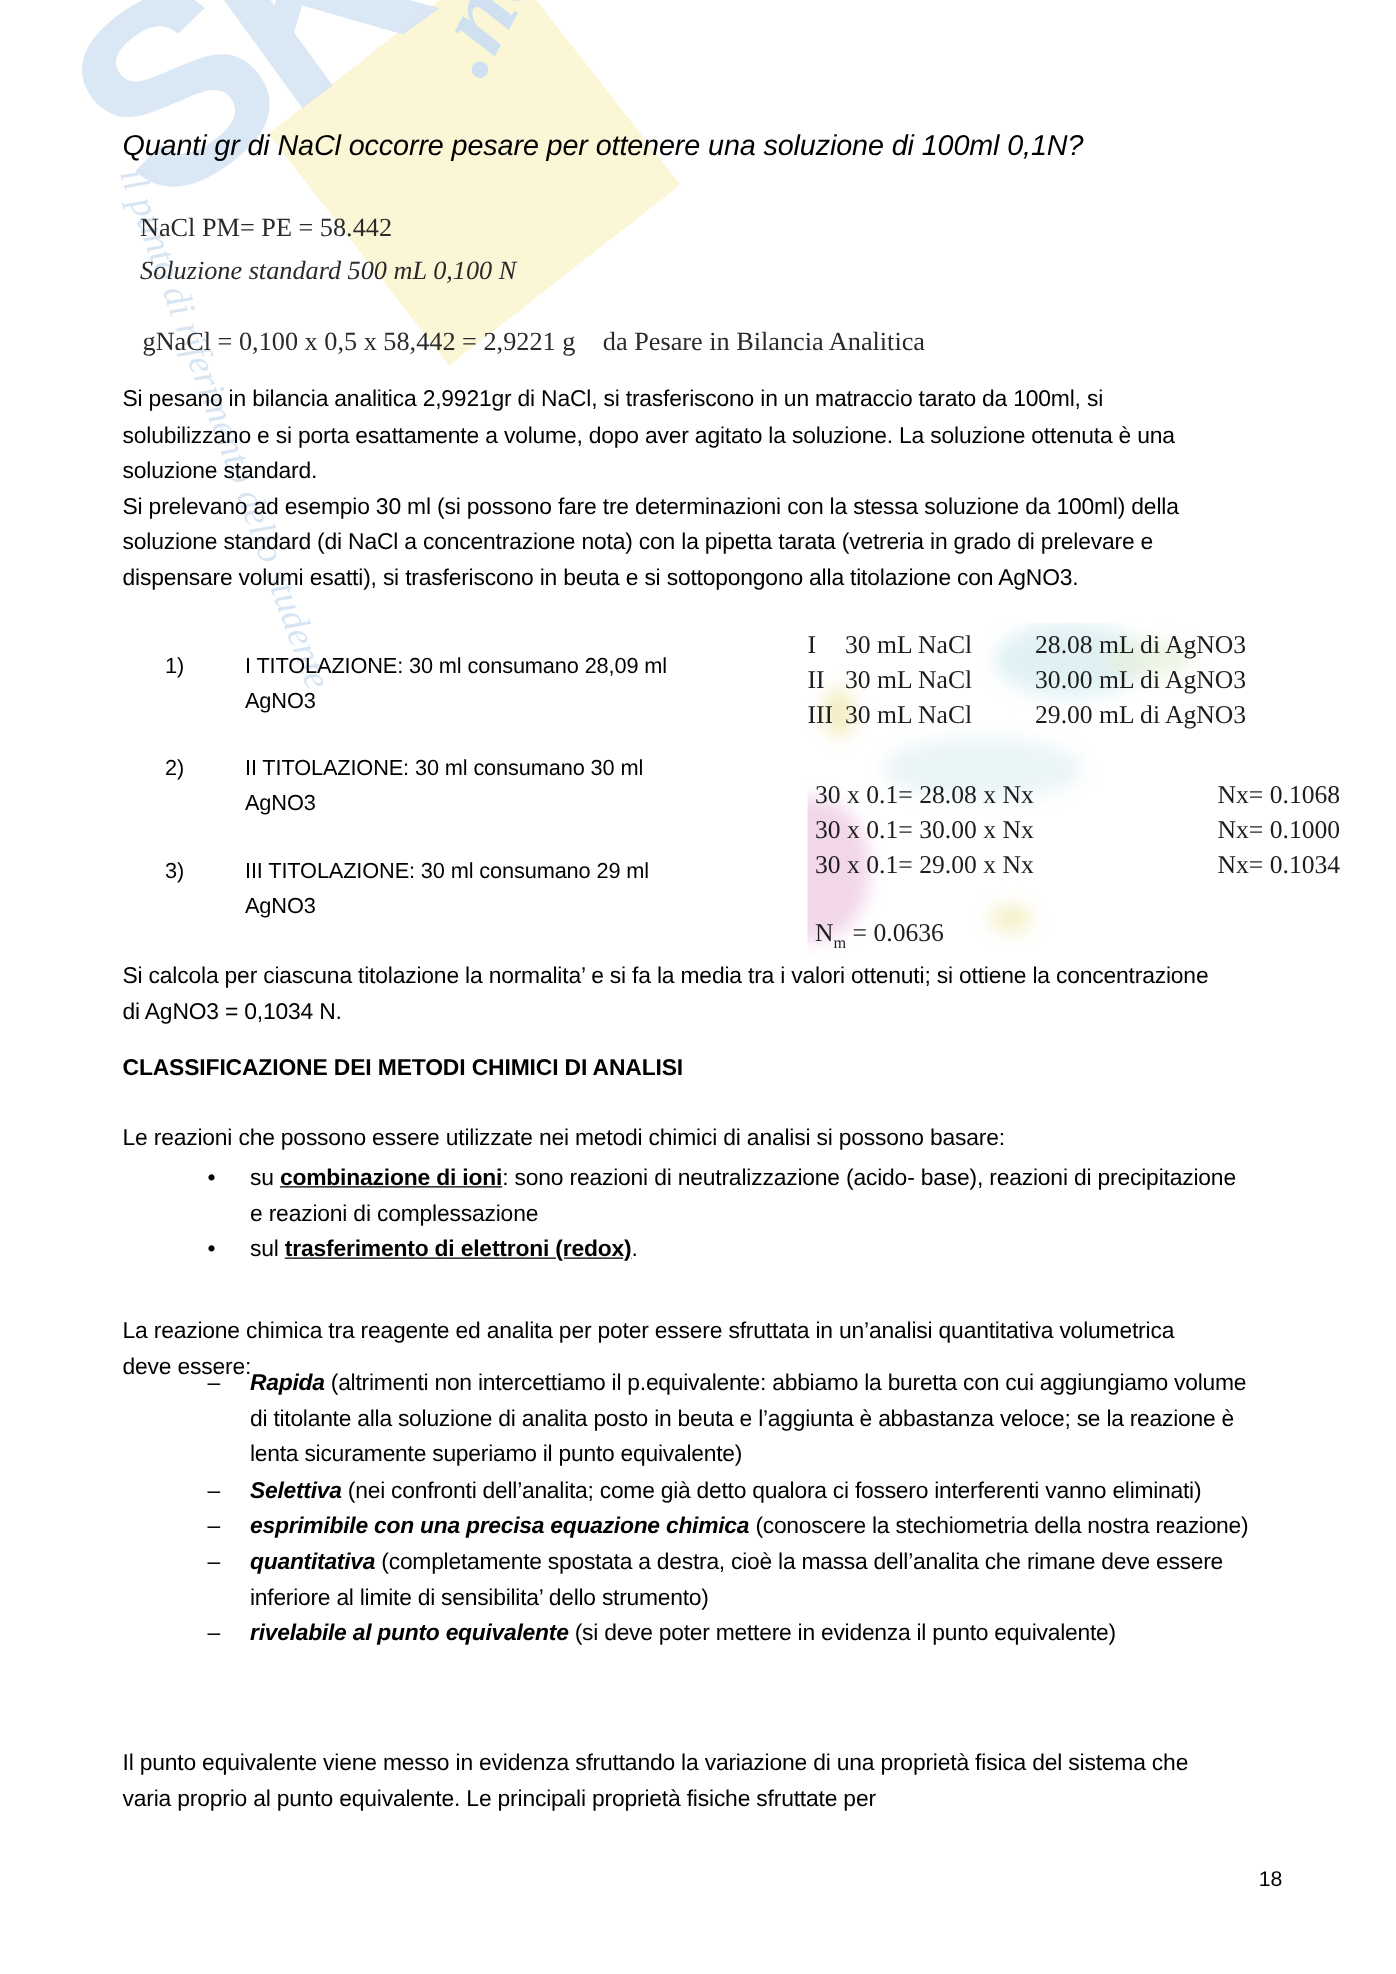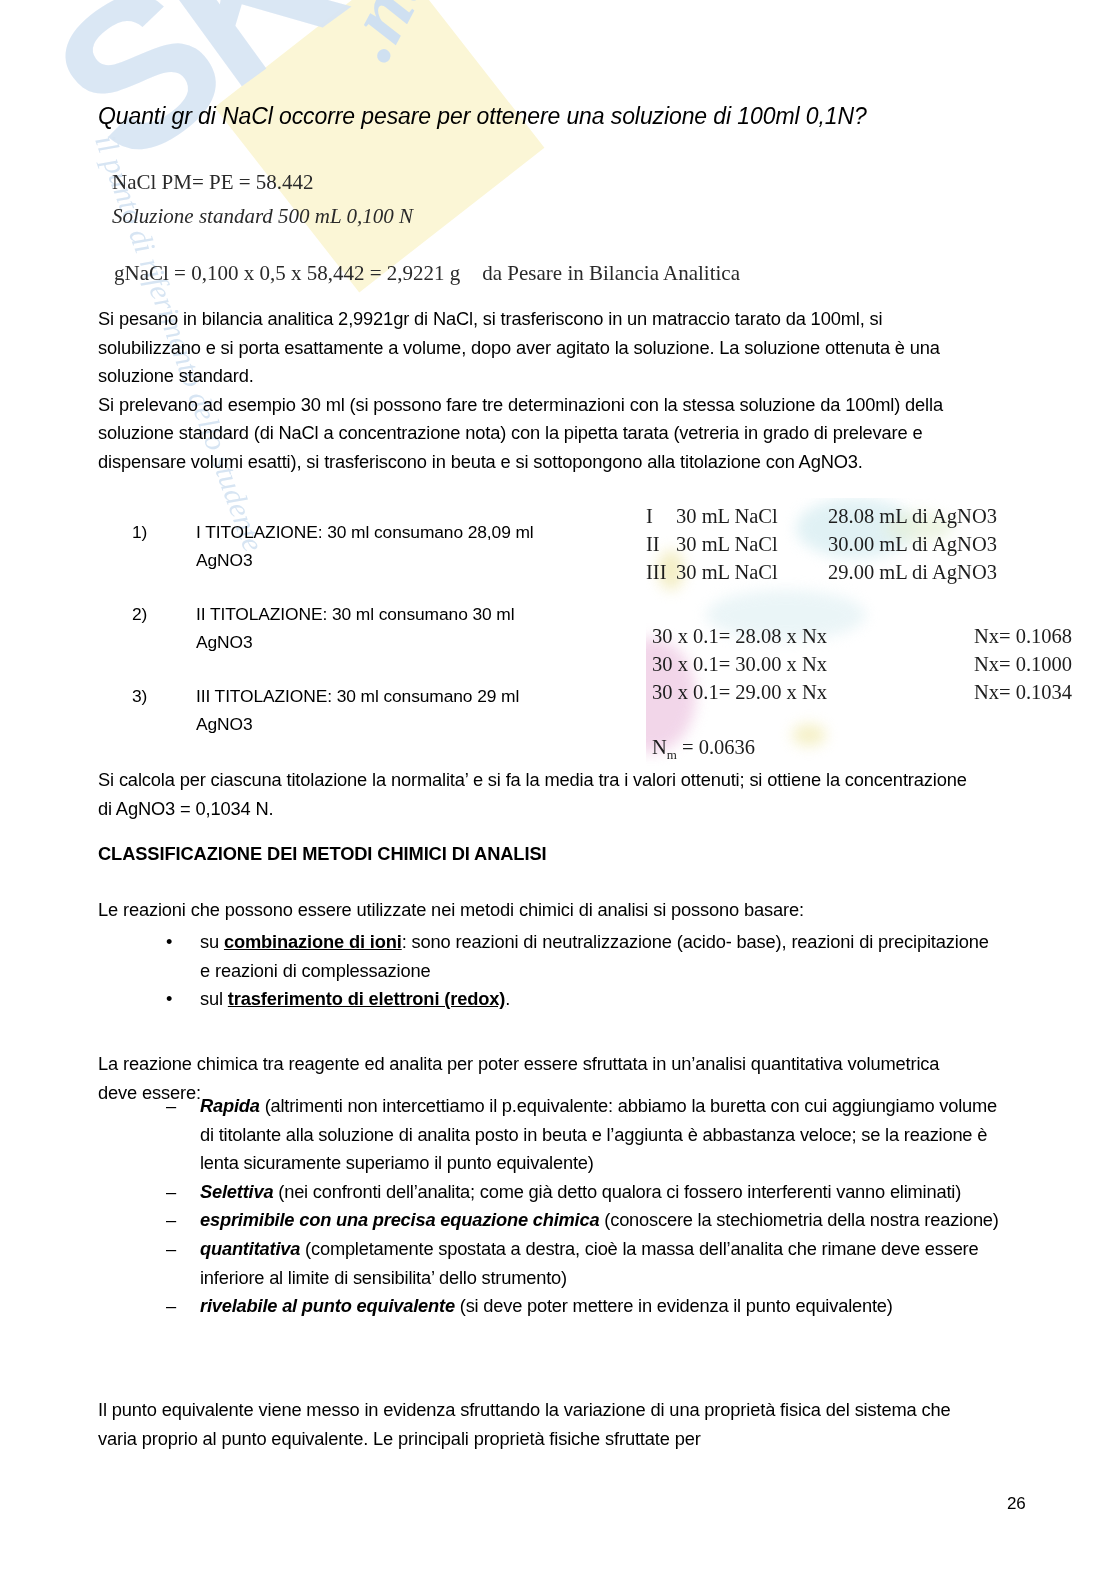--- a/index.html
+++ b/index.html
@@ -377,14 +377,14 @@
       </li>
       <li class="dash-item">
         <span class="ddash">–</span><span class="bi">rivelabile al punto equivalente</span><span> (si deve poter mettere in evidenza il punto equivalente)</span>
       </li>
     </ul>
 
     <div class="para p5">Il punto equivalente viene messo in evidenza sfruttando la variazione di una proprietà fisica del sistema che varia proprio al punto equivalente. Le principali proprietà fisiche sfruttate per</div>
 
   </div>
 
-  <div class="page-number">26</div>
+  <div class="page-number">18</div>
 </div>
 
 </body></html>

